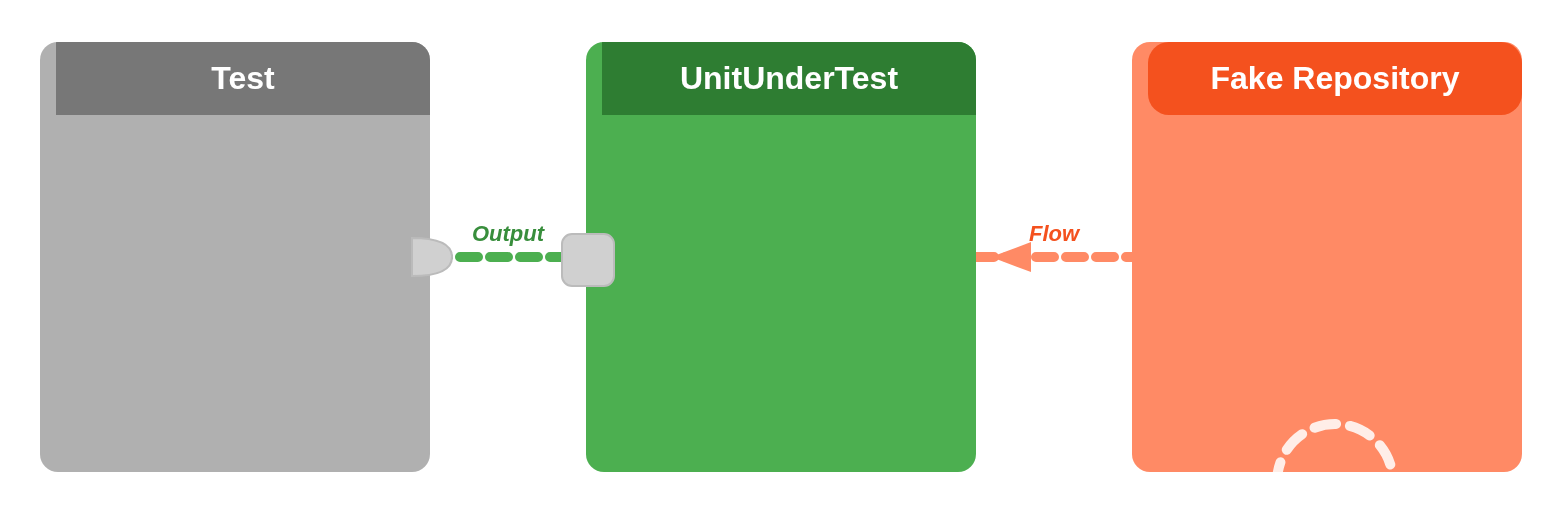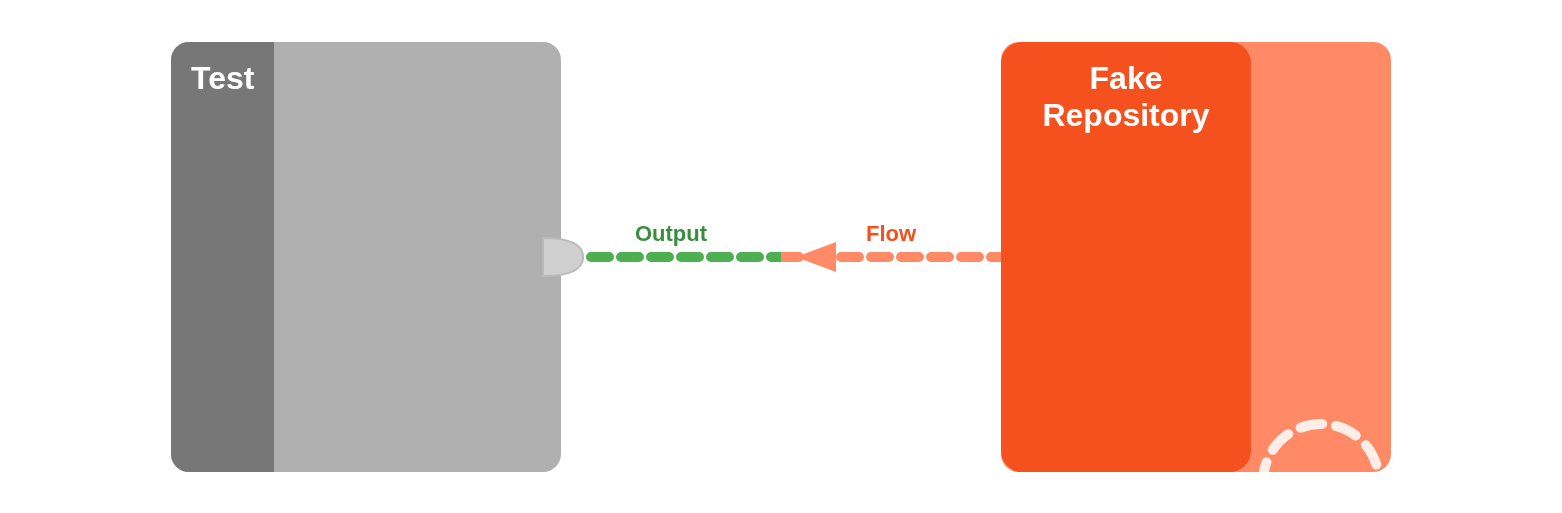--- a/index.html
+++ b/index.html
@@ -22,24 +22,25 @@
       width: 100%;
       height: 100%;
       position: relative;
       padding: 30px 40px;
     }
 
     
     .box {
       border-radius: 18px;
       display: flex;
-      flex-direction: row;
+      flex-direction: column;
       overflow: hidden;
       position: relative;
       z-index: 2;
+      padding-left: 16px;
     }
 
     .box-header {
       padding: 18px 20px;
       text-align: center;
       font-size: 32px;
       font-weight: 700;
       color: #ffffff;
     }
 
@@ -101,20 +102,21 @@
       justify-content: center;
       flex-direction: column;
       position: relative;
     }
 
     .connector-label {
       position: absolute;
       top: 2px;
       font-size: 22px;
       font-weight: 700;
+      font-style: italic;
     }
 
     .label-green {
       color: #388e3c;
     }
 
     .label-orange {
       color: #f4511e;
     }
 
@@ -185,20 +187,35 @@
     </div>
 
     <div class="connector-left">
       <span class="connector-label label-green" style="position:absolute; top:4px; left:50%; transform:translateX(-50%); white-space:nowrap;">Output</span>
       <svg width="220" height="80" viewBox="0 0 220 80" style="position:absolute;top:0;left:0;">
 
         <line x1="0" y1="40" x2="220" y2="40" stroke="#4caf50" stroke-width="10" stroke-dasharray="18,12" stroke-linecap="round"></line>
       </svg>
     </div>
 
+    <div class="box-wrapper">
+
+      <div class="square-port">
+        <svg width="60" height="60" viewBox="0 0 60 60">
+          <rect x="4" y="4" width="52" height="52" rx="10" ry="10" fill="#d0d0d0" stroke="#bbbbbb" stroke-width="2"></rect>
+        </svg>
+      </div>
+
+      <div class="box box-unit">
+        <div class="box-header">
+          <span>UnitUnderTest</span>
+        </div>
+        <div class="box-body"></div>
+      </div>
+    </div>
 
     <div class="connector-right" style="position:relative;">
       <span class="connector-label label-orange" style="position:absolute; top:4px; left:50%; transform:translateX(-50%); white-space:nowrap;">Flow</span>
       <svg width="220" height="80" viewBox="0 0 220 80" style="position:absolute;top:0;left:0;">
 
         <line x1="0" y1="40" x2="220" y2="40" stroke="#ff8a65" stroke-width="10" stroke-dasharray="18,12" stroke-linecap="round"></line>
 
         <polygon points="55,25 15,40 55,55" fill="#ff8a65"></polygon>
       </svg>
     </div>

